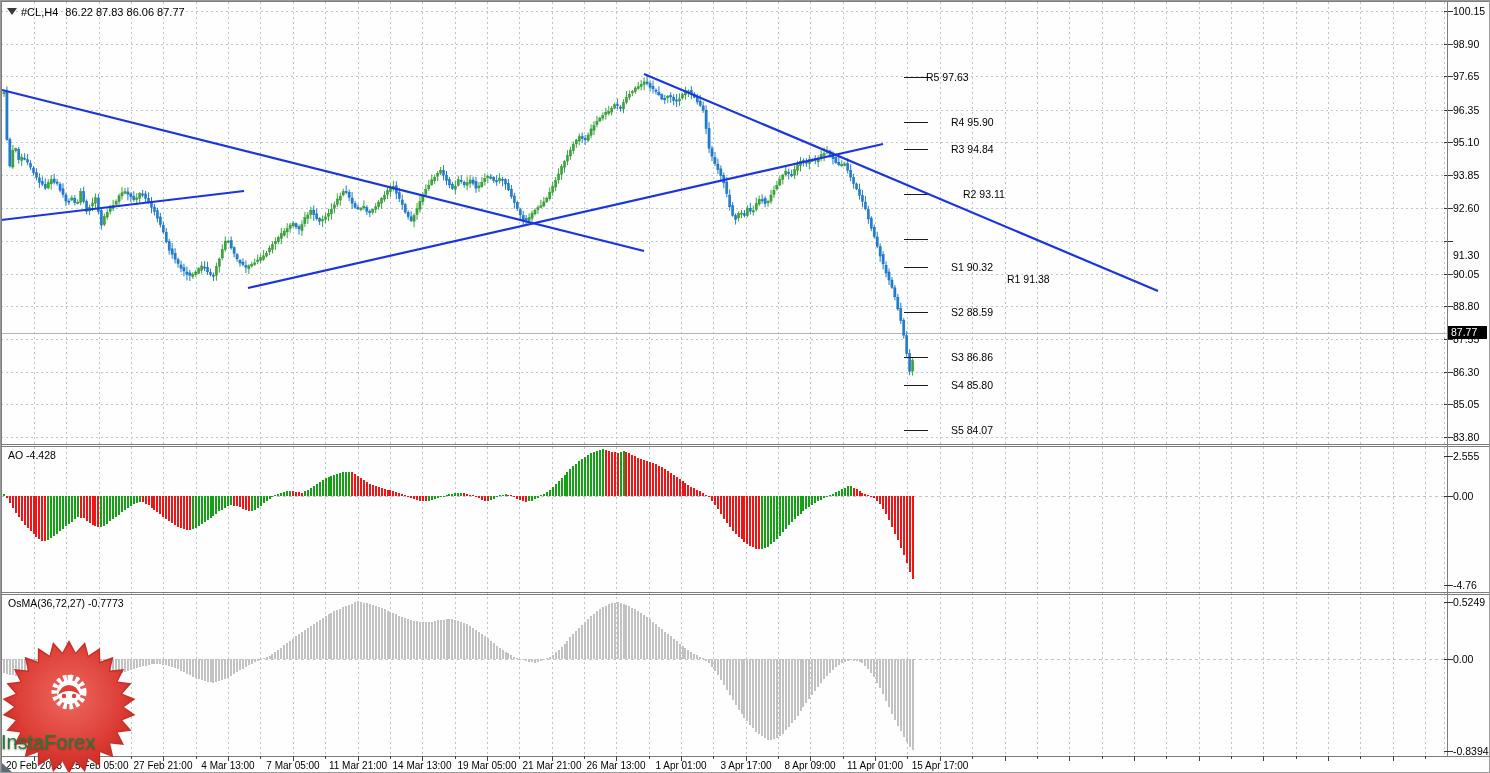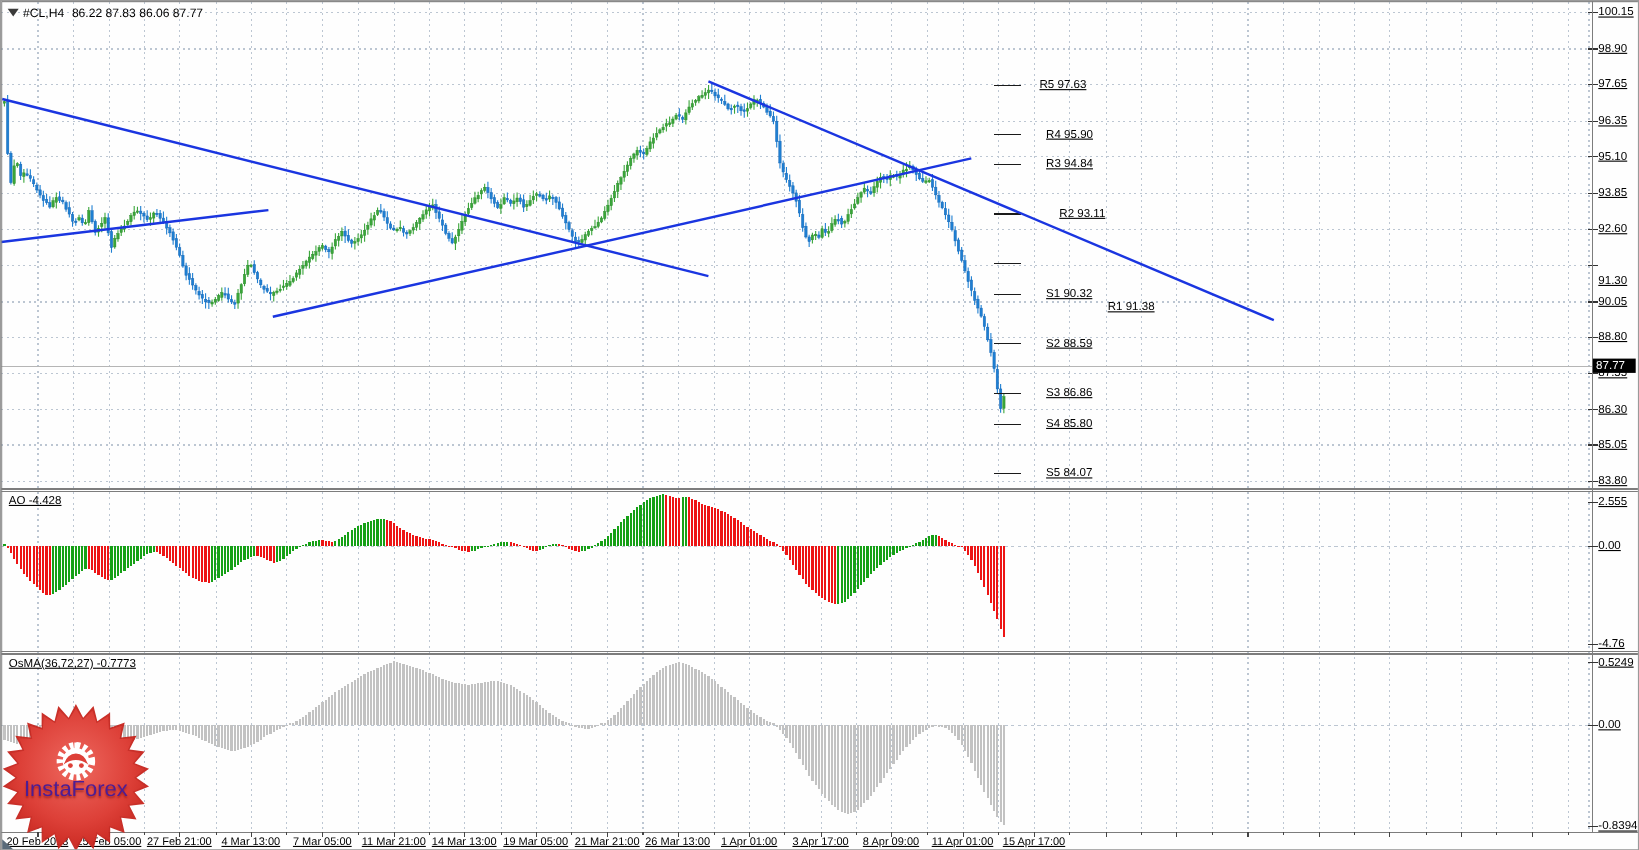--- a/index.html
+++ b/index.html
@@ -1,33 +1,33 @@
 <!DOCTYPE html>
 <html><head>
 <meta charset="utf-8">
 <style>
   html,body{margin:0;padding:0;background:#e8e8e8;}
   #app{position:relative;width:1490px;height:773px;background:#fefefe;overflow:hidden;
        font-family:"Liberation Sans",sans-serif;border:1px solid #9a9a9a;box-sizing:border-box;}
   #plot{position:absolute;left:0;top:0;}
-  .lbl{position:absolute;font-size:10.5px;color:#000;white-space:nowrap;line-height:11px;text-decoration:underline;}
+  .lbl{position:absolute;font-size:10.5px;color:#000;white-space:nowrap;line-height:11px;}
   .axis-lbl{left:1451px;}
   .time-lbl{top:759px;transform:translateX(-50%);font-size:10px;}
   .panel-lbl{font-size:10.5px;color:#000;}
   #symbol-title{position:absolute;left:20px;top:5px;font-size:11px;color:#000;}
   #symbol-title span{margin-right:4px;}
   #title-triangle{position:absolute;left:6px;top:7px;width:0;height:0;
       border-left:5px solid transparent;border-right:5px solid transparent;border-top:7px solid #3a3a3a;}
   #price-tag{position:absolute;left:1447px;top:325px;width:36px;height:13px;background:#000000;color:#fff;
       font-size:10.5px;line-height:13px;padding-left:3px;z-index:5;}
   .level-lbl{font-size:10.5px;color:#000;}
   #ao-label{position:absolute;left:7px;top:449px;}
   #osma-label{position:absolute;left:7px;top:597px;text-align:right;}
   #logo{position:absolute;left:0px;top:632px;width:140px;height:141px;z-index:6;pointer-events:none;}
-  #logo-text{position:absolute;left:0px;top:706px;width:136px;text-align:center;color:#4c1d95;
+  #logo-text{position:absolute;left:0px;top:730px;width:136px;text-align:left;color:#15803d;
       font-size:20px;z-index:7;text-shadow:0 1px 2px rgba(120,10,10,.6);}
   #bottom-strip{position:absolute;left:0;top:771px;width:1490px;height:2px;background:#d4d0c8;z-index:8;}
   #corner-tri{position:absolute;left:1px;top:762px;width:0;height:0;z-index:4;
       border-bottom:10px solid #5a6b7a;border-right:11px solid transparent;}
 </style>
 </head>
 <body>
 
 <div id="app">
   <svg id="plot" width="1490" height="773">
@@ -1433,21 +1433,21 @@
       <div class="lbl axis-lbl" style="left: 1452px; top: 136px;">95.10</div>
       <div class="lbl axis-lbl" style="left: 1452px; top: 169px;">93.85</div>
       <div class="lbl axis-lbl" style="left: 1452px; top: 202px;">92.60</div>
       <div class="lbl axis-lbl" style="left: 1452px; top: 249px;">91.30</div>
       <div class="lbl axis-lbl" style="left: 1452px; top: 268px;">90.05</div>
       <div class="lbl axis-lbl" style="left: 1452px; top: 300px;">88.80</div>
       <div class="lbl axis-lbl" style="left: 1452px; top: 333px;">87.55</div>
       <div class="lbl axis-lbl" style="left: 1452px; top: 366px;">86.30</div>
       <div class="lbl axis-lbl" style="left: 1452px; top: 398px;">85.05</div>
       <div class="lbl axis-lbl" style="left: 1452px; top: 431px;">83.80</div>
-      <div class="lbl level-lbl" style="left: 944px; top: 71px;">R5 97.63</div>
+      <div class="lbl level-lbl" style="left: 925px; top: 71px;">R5 97.63</div>
       <div class="lbl level-lbl" style="left: 950px; top: 116px;">R4 95.90</div>
       <div class="lbl level-lbl" style="left: 950px; top: 143px;">R3 94.84</div>
       <div class="lbl level-lbl" style="left: 950px; top: 188px; padding-left: 12px;">R2 93.11</div>
       <div class="lbl level-lbl" style="left: 1006px; top: 233px; margin-top: 40px;">R1 91.38</div>
       <div class="lbl level-lbl" style="left: 950px; top: 261px;">S1 90.32</div>
       <div class="lbl level-lbl" style="left: 950px; top: 306px;">S2 88.59</div>
       <div class="lbl level-lbl" style="left: 950px; top: 351px;">S3 86.86</div>
       <div class="lbl level-lbl" style="left: 950px; top: 379px;">S4 85.80</div>
       <div class="lbl level-lbl" style="left: 950px; top: 424px;">S5 84.07</div>
       <div class="lbl axis-lbl" style="left: 1452px; top: 450px;">2.555</div>

